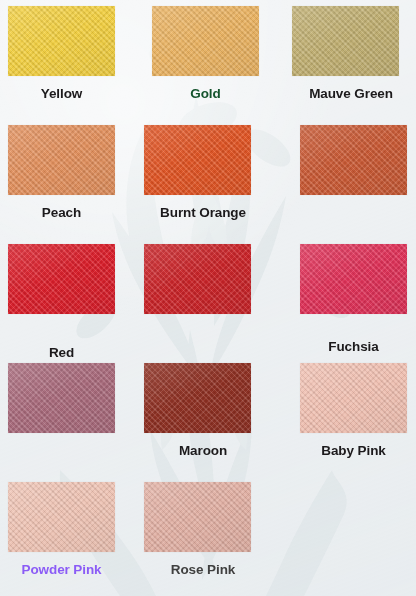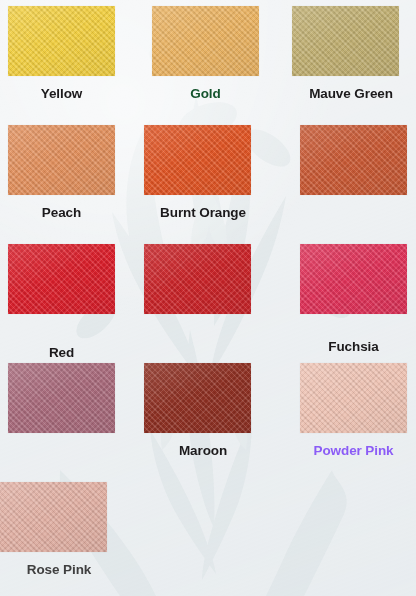--- a/index.html
+++ b/index.html
@@ -177,20 +177,24 @@
     <div class="swatch-label" style="color: rgb(28, 26, 28); margin-top: 26px;">Fuchsia</div>
   </div>
   <div class="swatch-cell col-1">
     <div class="swatch-chip" style="background-color: rgb(168, 107, 124);"></div>
   </div>
   <div class="swatch-cell col-2">
     <div class="swatch-chip" style="background-color: rgb(142, 49, 36);"></div>
     <div class="swatch-label" style="color: rgb(28, 26, 28);">Maroon</div>
   </div>
 
+  <div class="swatch-cell col-0">
+    <div class="swatch-chip" style="background-color: rgb(239, 192, 178);"></div>
+    <div class="swatch-label" style="color: rgb(28, 26, 28);">Baby Pink</div>
+  </div>
   <div class="swatch-cell col-1">
     <div class="swatch-chip" style="background-color: rgb(237, 195, 180);"></div>
     <div class="swatch-label" style="color: #8b5cf6;">Powder Pink</div>
   </div>
   <div class="swatch-cell col-2">
     <div class="swatch-chip" style="background-color: rgb(224, 176, 164);"></div>
     <div class="swatch-label" style="color: #404040;">Rose Pink</div>
   </div>
 
 </div>

